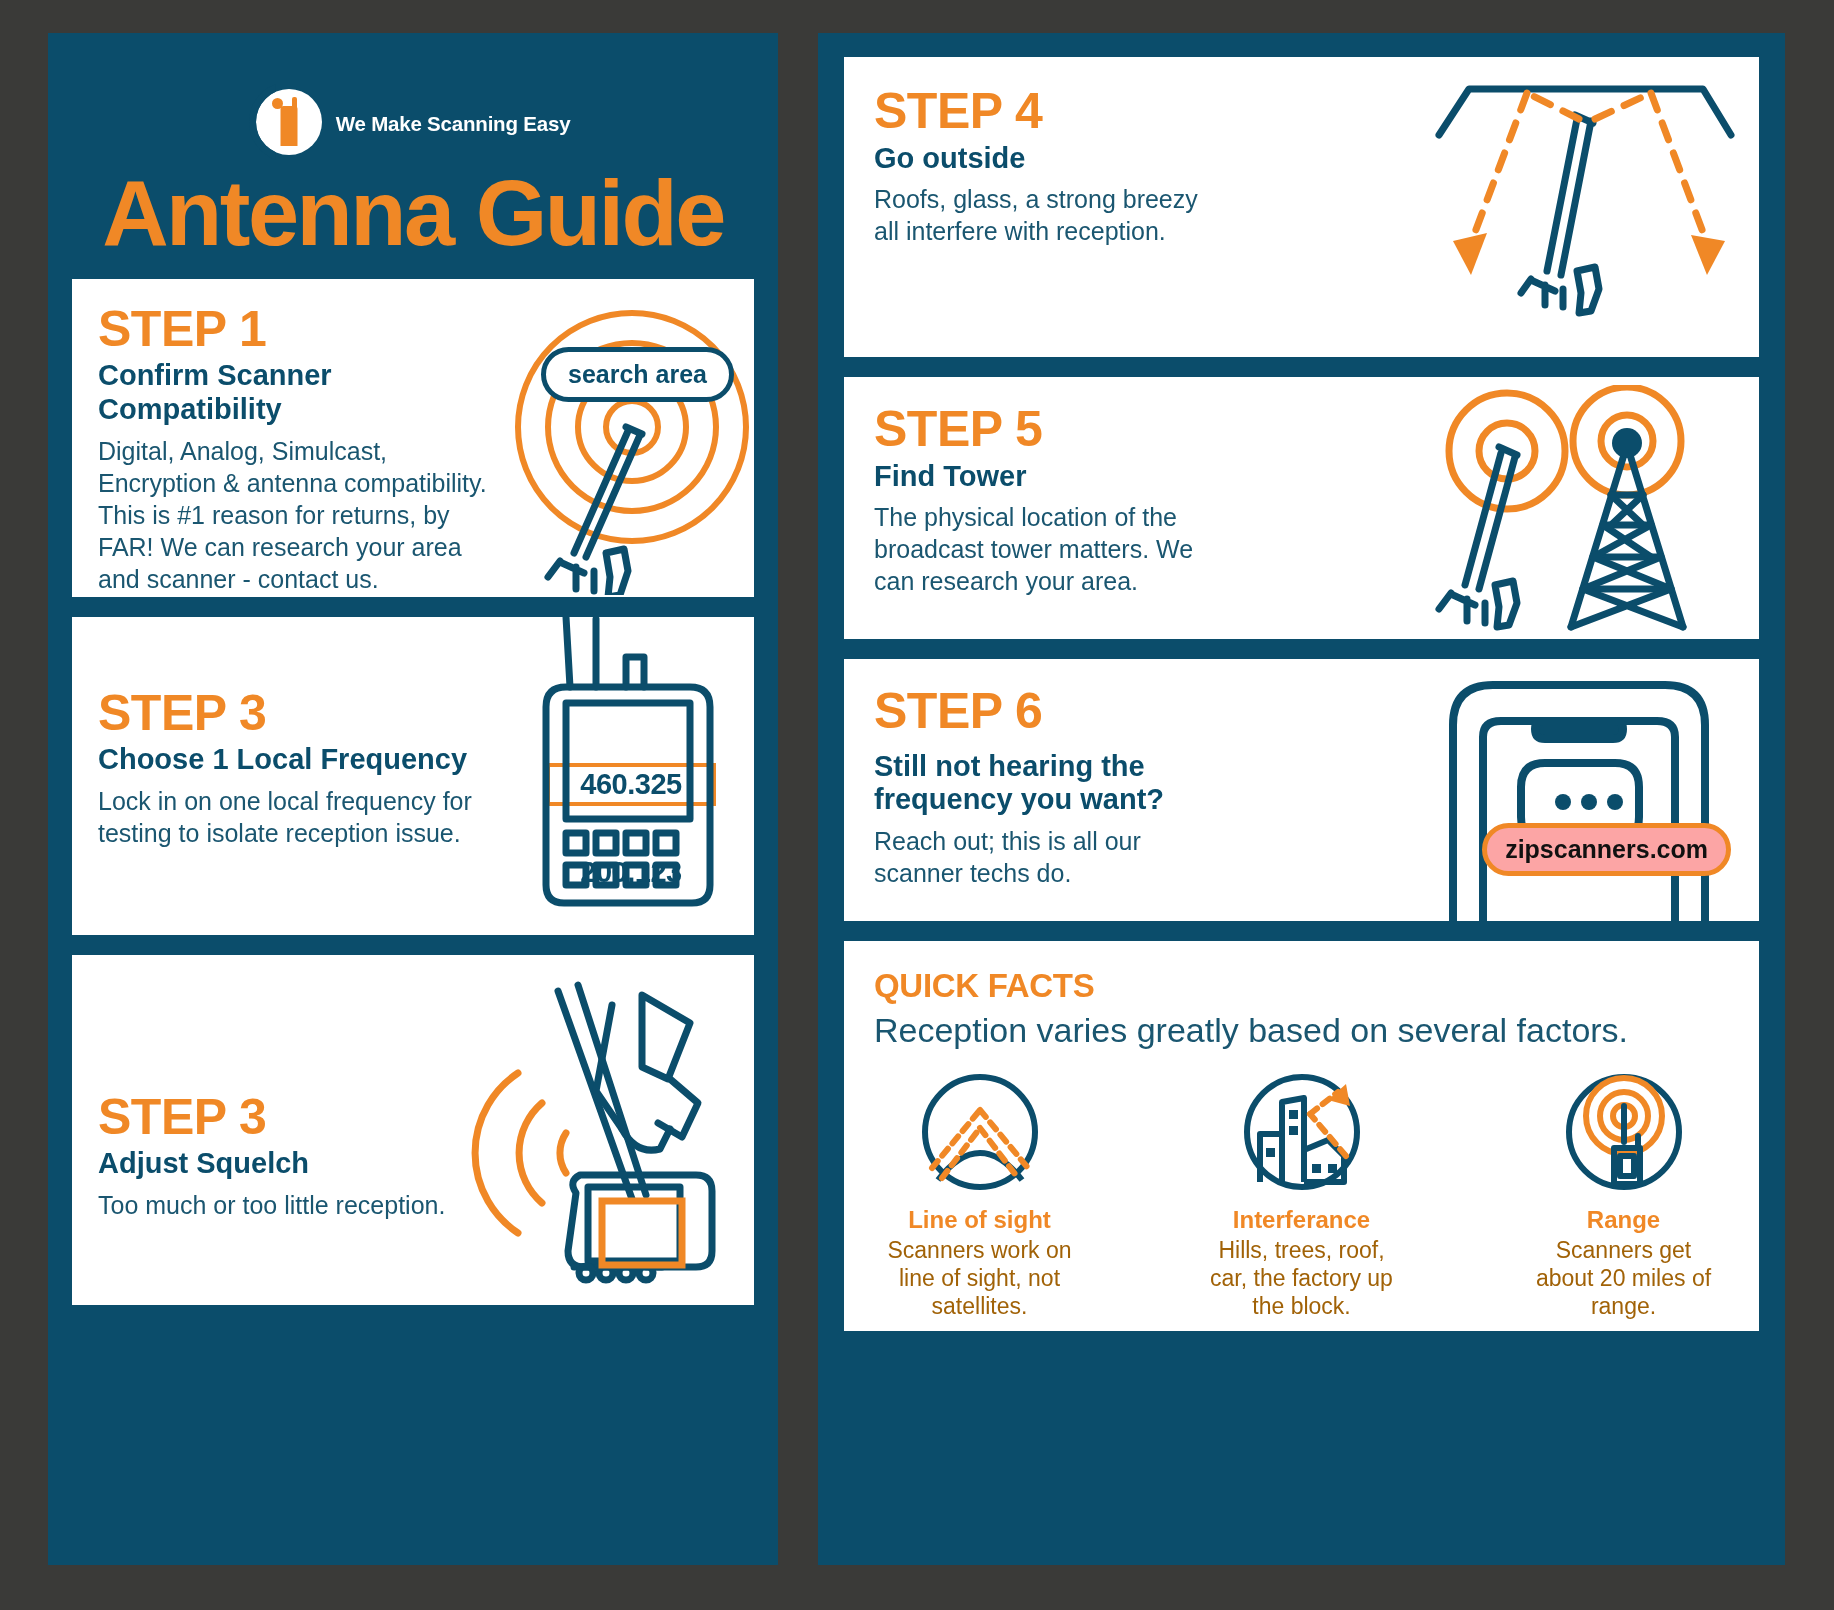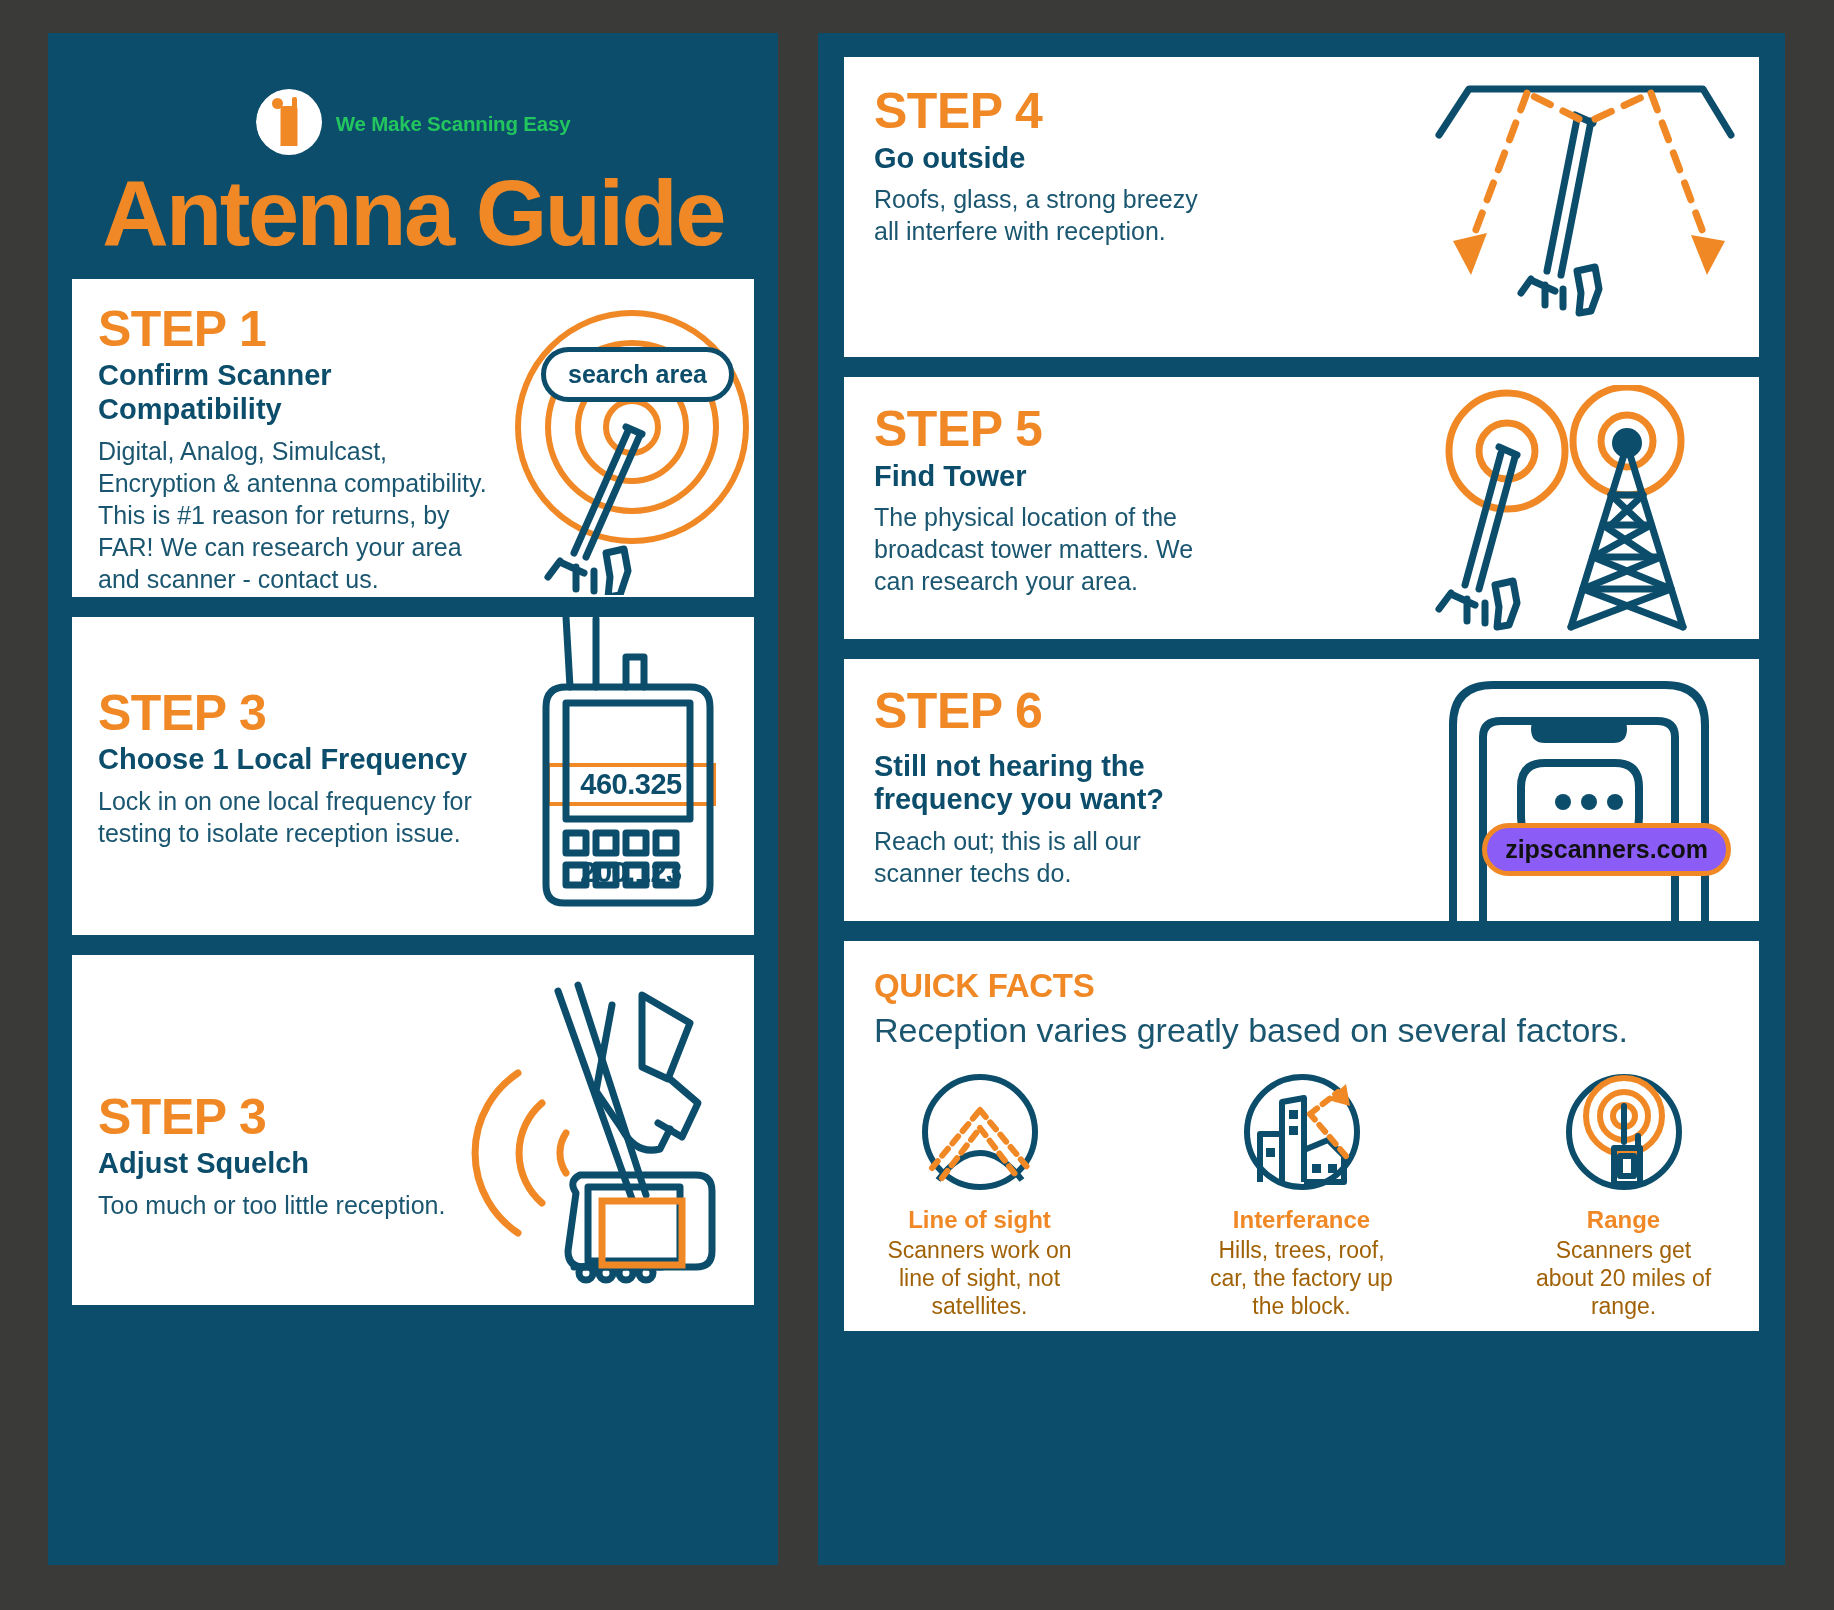--- a/index.html
+++ b/index.html
@@ -52,21 +52,21 @@
     transform: translate(-50%,-50%);
     width: 66px; height: 66px; border-radius: 50%;
     border: 7px solid #0b4d6b;
     clip-path: polygon(0 0, 34% 0, 34% 100%, 0 100%);
   }
   .brand-text { line-height: 1; }
   .brand-title { font-size: 57px; font-weight: 700; letter-spacing: -1px; }
   .brand-title .zip { color: #f08826; }
   .brand-title .scan { color: #ffffff; }
   .brand-tag {
-    color: #22c55e; font-size: 20.5px; font-weight: 700;
+    color: #ffffff; font-size: 20.5px; font-weight: 700;
     text-align: right; margin-top: 4px; letter-spacing: -0.2px;
   }
   .main-title {
     color: #f08826; font-size: 92px; font-weight: 700;
     text-align: center; letter-spacing: -2.5px;
     margin-top: 10px; margin-bottom: 17px; line-height: 1.05;
   }
 
   .card {
     background: #ffffff;
@@ -122,21 +122,21 @@
   .search-pill {
     position: absolute; z-index: 4;
     border: 5px solid #0b4d6b; border-radius: 30px;
     background: #ffffff; color: #0b4d6b;
     font-size: 25px; font-weight: 700;
     padding: 8px 22px; white-space: nowrap;
   }
   .url-pill {
     position: absolute; z-index: 4;
     border: 5px solid #f08826; border-radius: 30px;
-    background: #8b5cf6; color: #111111;
+    background: #fca5a5; color: #111111;
     font-size: 25px; font-weight: 700;
     padding: 7px 18px; white-space: nowrap;
   }
 </style>
 </head>
 <body>
 
 <div class="page">
 
   <div class="panel panel-left">

